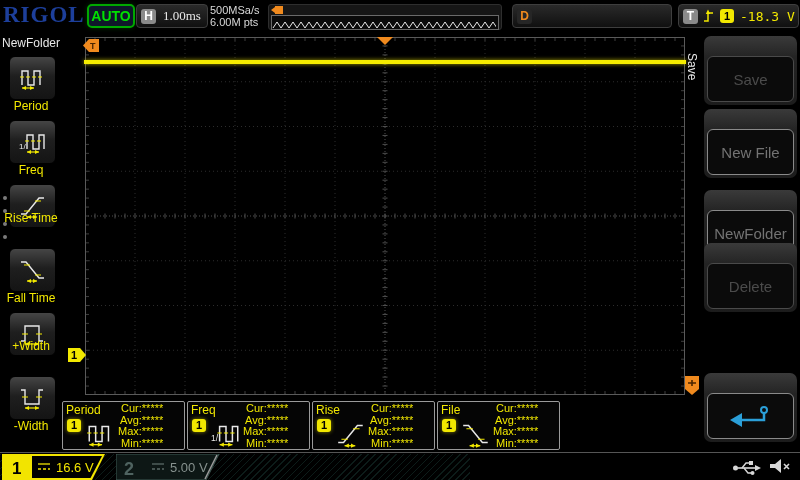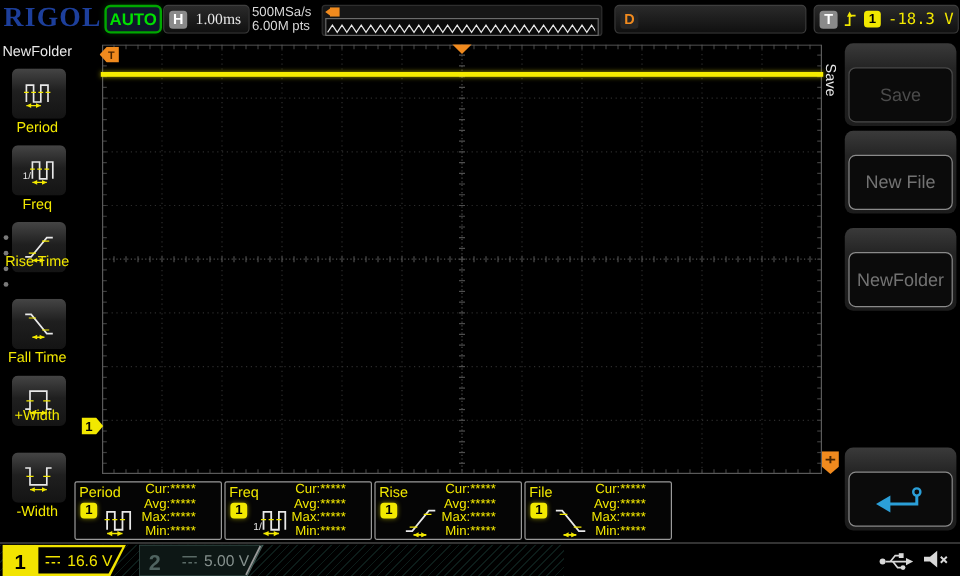--- a/index.html
+++ b/index.html
@@ -540,20 +540,23 @@
 
     <div class="menu-btn-outer" style="top:5px">
       <div class="menu-btn disabled">Save</div>
     </div>
     <div class="menu-btn-outer" style="top:78px">
       <div class="menu-btn">New File</div>
     </div>
     <div class="menu-btn-outer" style="top:159px">
       <div class="menu-btn">NewFolder</div>
     </div>
+    <div class="menu-btn-outer" style="top:212px">
+      <div class="menu-btn disabled">Delete</div>
+    </div>
     <div class="menu-btn-outer" style="top:342px">
       <div class="menu-btn">
         <svg width="46" height="26">
           <circle cx="36" cy="7" r="3" stroke="#2b9fd8" stroke-width="2" fill="none"></circle>
           <path d="M36,10 V17 H12" stroke="#2b9fd8" stroke-width="2.5" fill="none"></path>
           <polygon points="2,17 14,10 14,24" fill="#2b9fd8"></polygon>
         </svg>
       </div>
     </div>
   </div>

